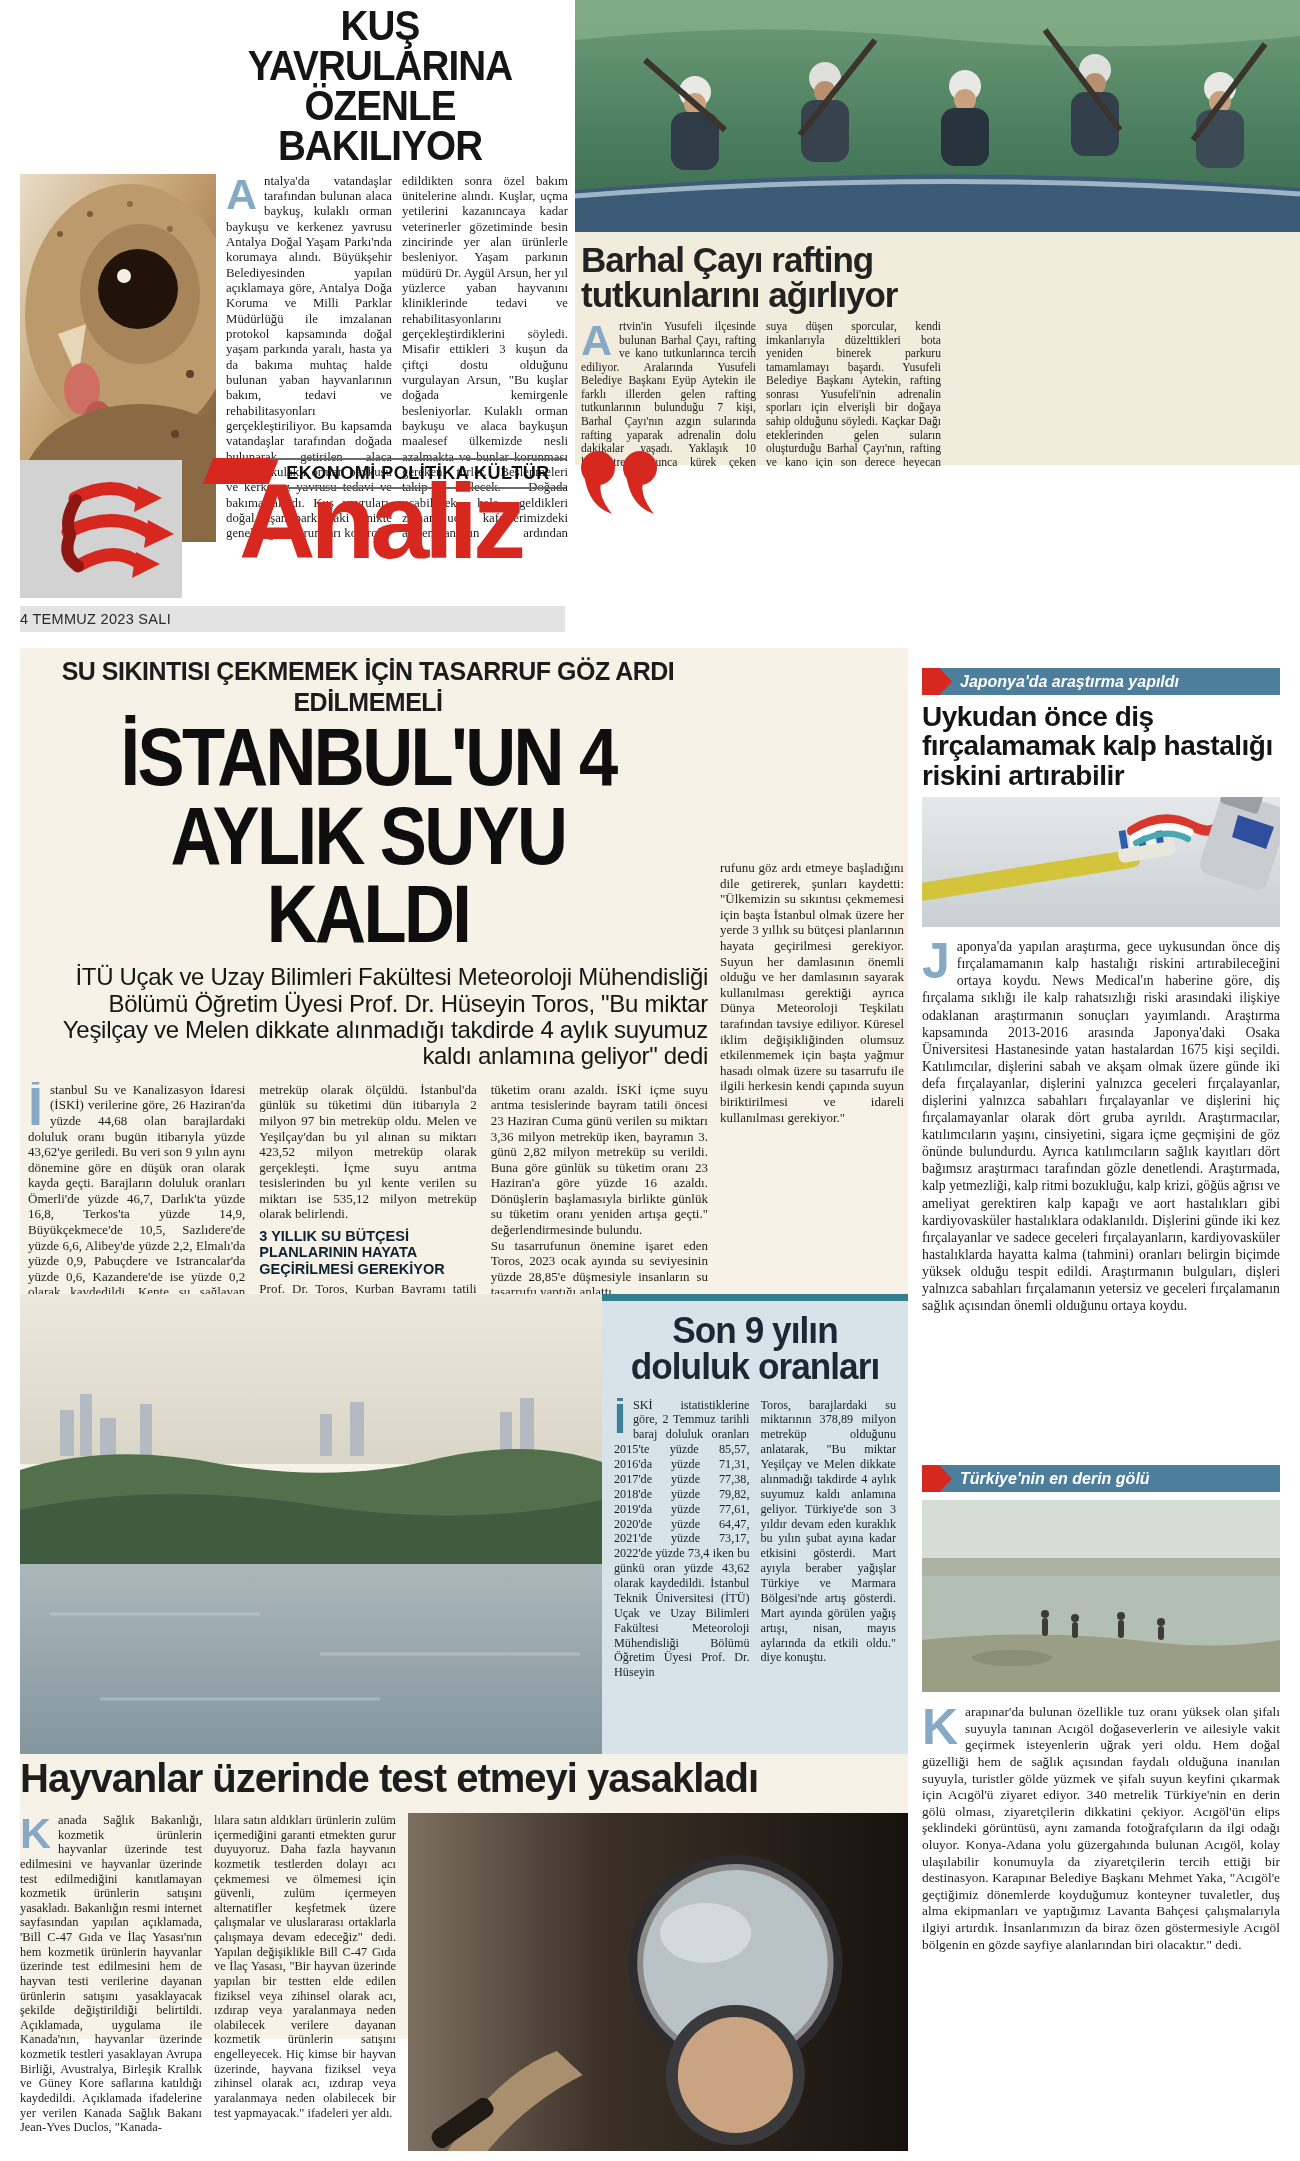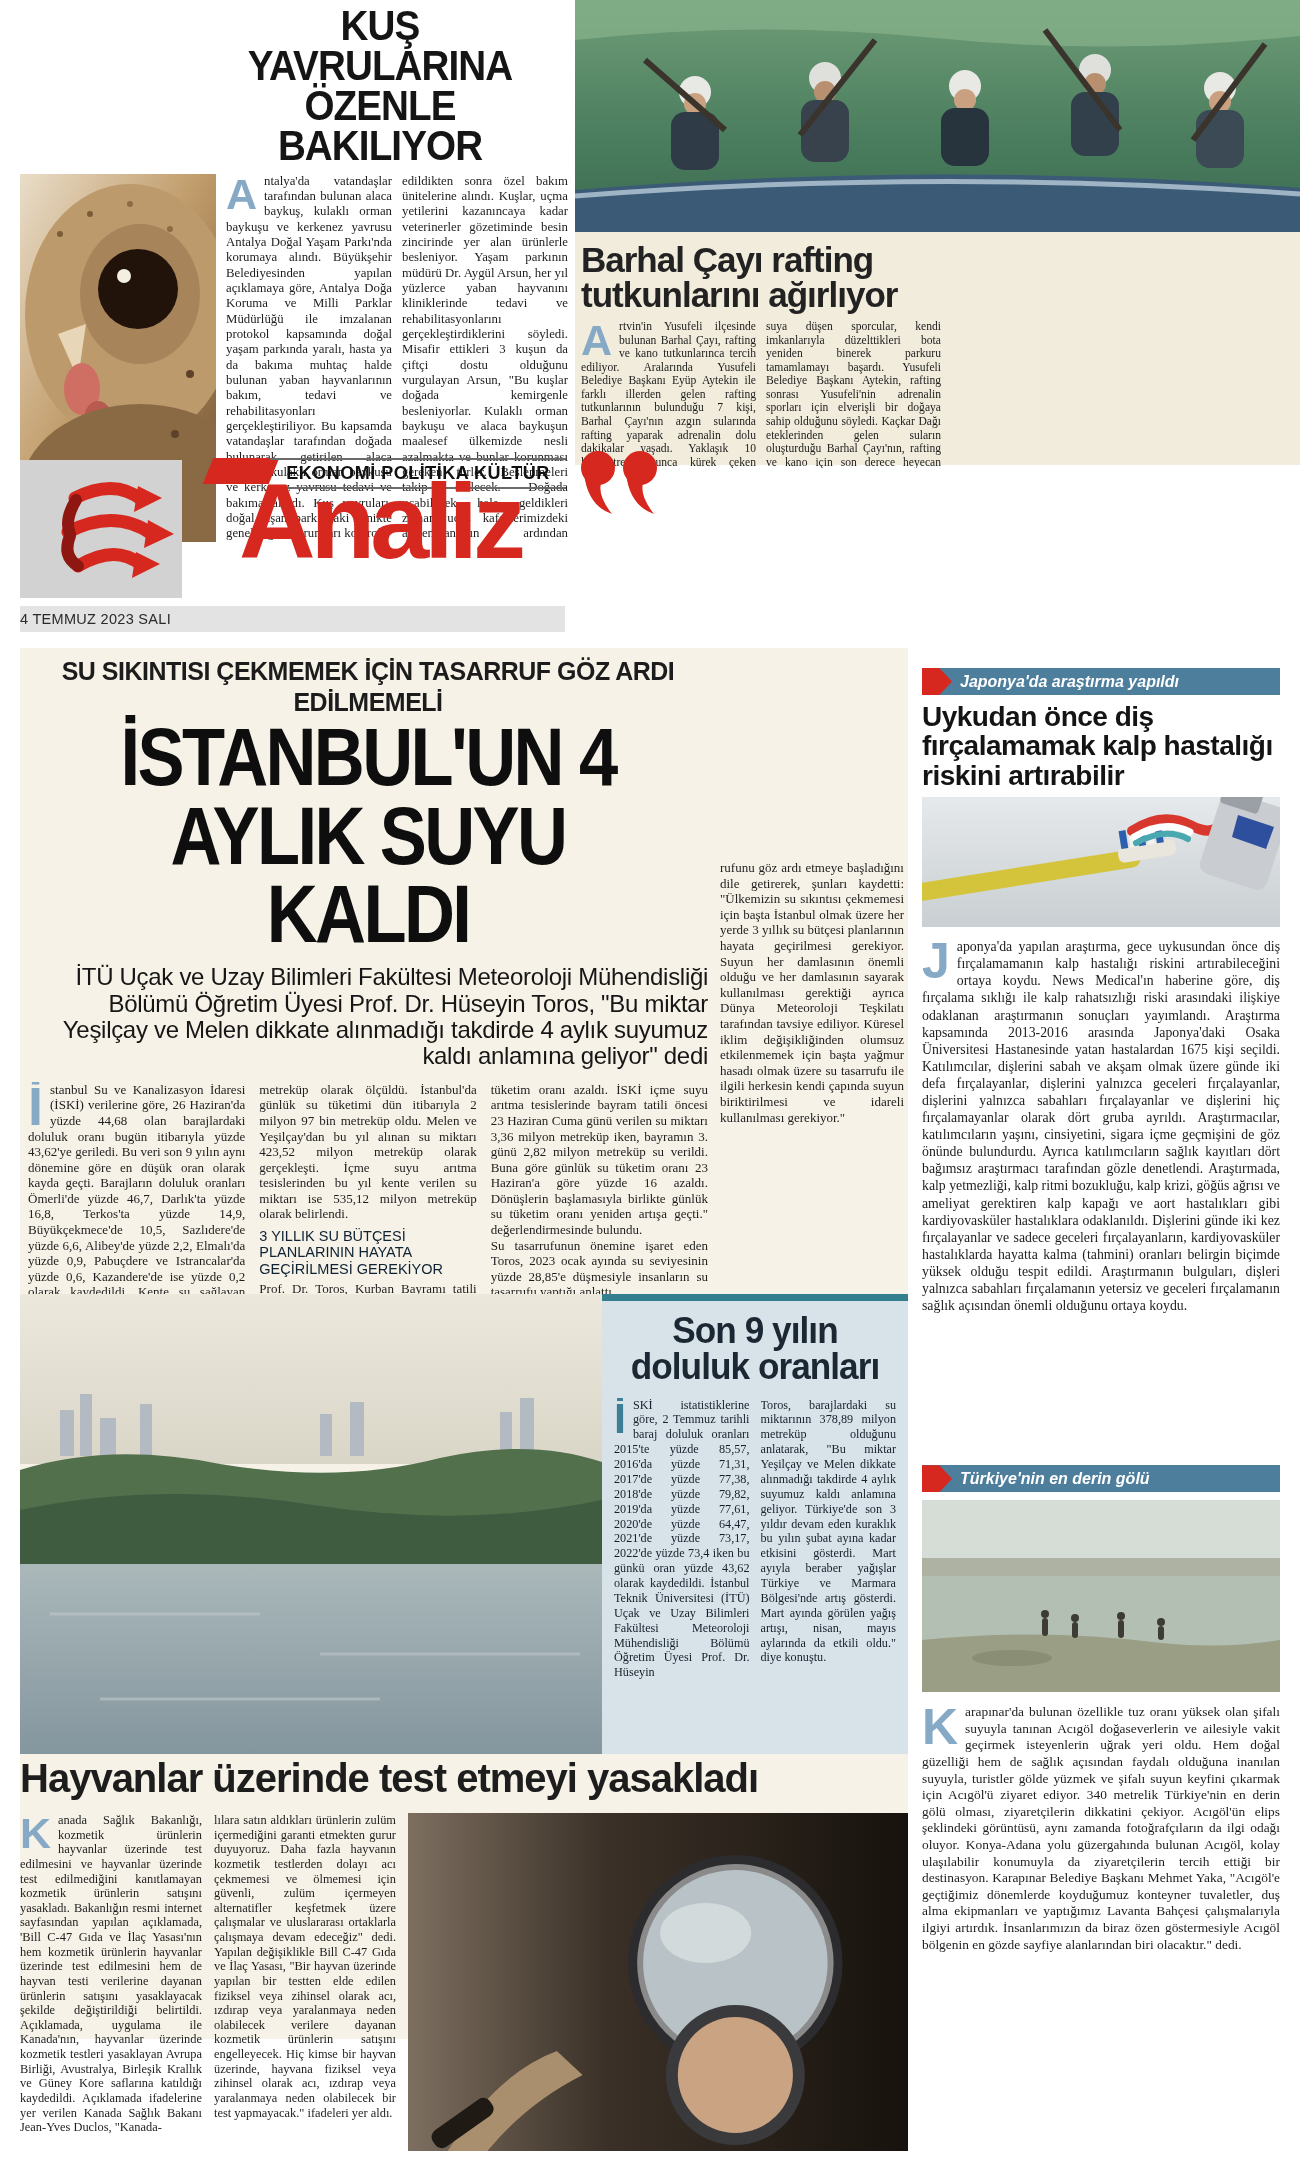--- a/index.html
+++ b/index.html
@@ -76,21 +76,21 @@
     text-align:center; font-weight:bold; font-size:82px; line-height:0.96;
     letter-spacing:-3px; color:#0e0e0e; transform:scaleX(0.86); transform-origin:center;
   }
   #ist-subtitle {
     margin-top:10px; font-size:24px; line-height:1.1; color:#161616; text-align:right;
     letter-spacing:-0.3px;
   }
   #ist-cols { display:flex; gap:14px; margin-top:12px; height:332px; }
   #ist-cols .col { flex:1; font-size:13px; line-height:1.2; }
   .col-subhead {
-    font-family:"Liberation Sans", sans-serif; font-weight:normal; font-size:14.5px;
+    font-family:"Liberation Sans", sans-serif; font-weight:bold; font-size:14.5px;
     line-height:1.12; color:#0e2233; margin:6px 0 4px 0; text-align:left; white-space:normal;
   }
   #ist-col4 {
     position:absolute; left:700px; top:212px; width:184px; height:422px;
     font-size:13px; line-height:1.2;
   }
   #ist-bottom { position:absolute; left:0; top:646px; width:888px; height:460px; display:flex; }
   #reservoir-photo { width:582px; height:460px; flex:0 0 auto; }
   #doluluk-box {
     flex:1; background:#d8e3e9; border-top:7px solid #347f8f; padding:12px 12px 10px 12px;

